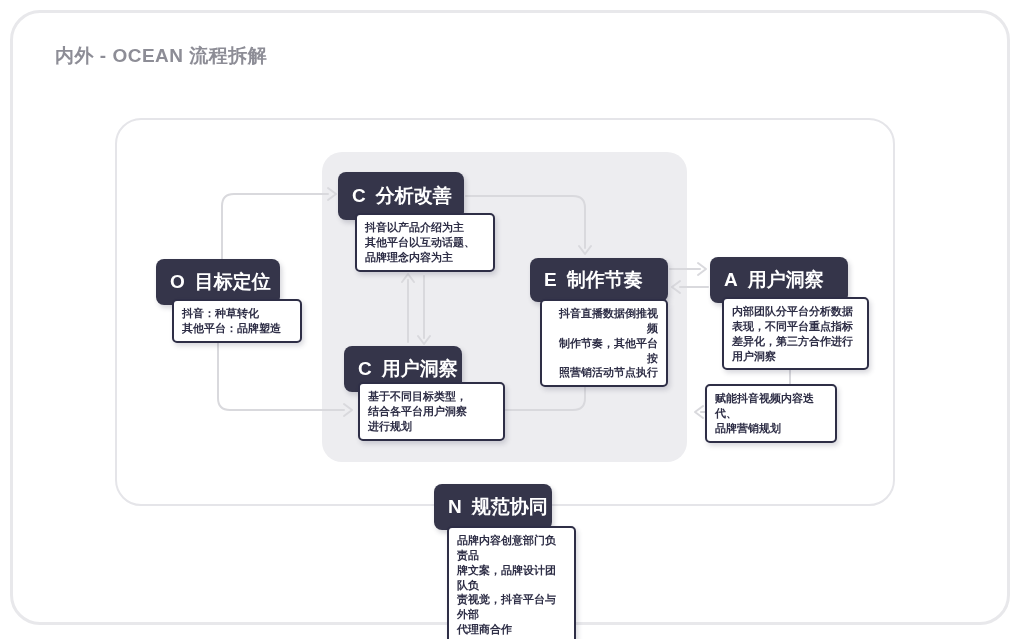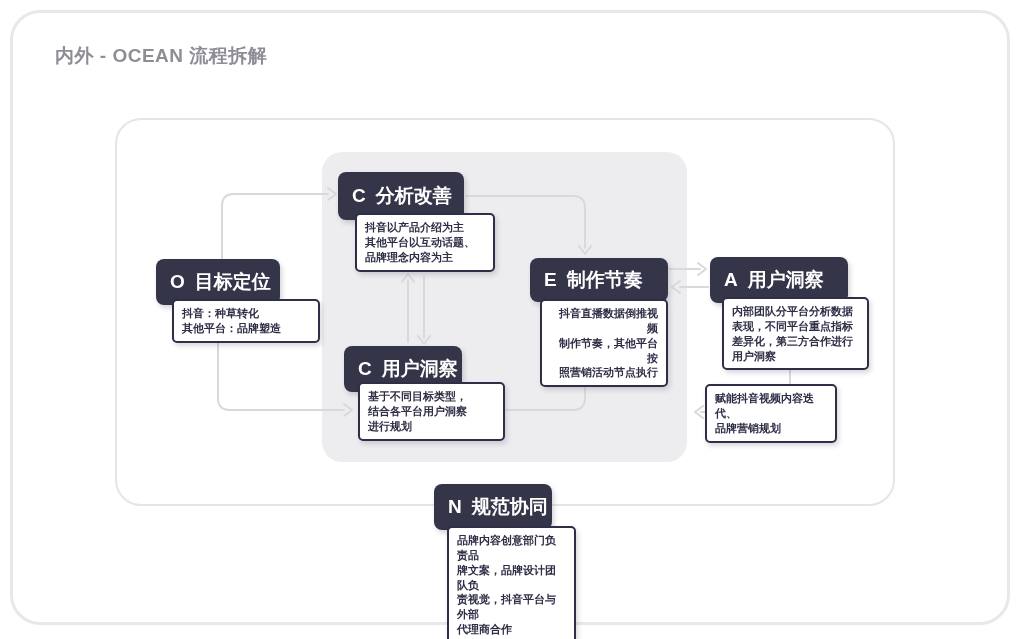--- a/index.html
+++ b/index.html
@@ -129,21 +129,21 @@
 
   <path d="M 487 410 L 573 410 Q 585 410 585 398 L 585 364"></path>
   <path d="M 579 366 L 585 358 L 591 366"></path>
 </svg>
 
 <div class="node" style="left:156px; top:259px;">
   <div class="head" style="width:124px;">
     <span class="letter">O</span>
     <span>目标定位</span>
   </div>
-  <div class="note" style="left:16px; top:40px; width:148px;">抖音：种草转化
+  <div class="note" style="left:16px; top:40px; width:130px;">抖音：种草转化
 其他平台：品牌塑造</div>
 </div>
 
 <div class="node" style="left:338px; top:172px;">
   <div class="head" style="width:126px; height:48px;">
     <span class="letter">C</span>
     <span>分析改善</span>
   </div>
   <div class="note" style="left:17px; top:41px; width:140px;">抖音以产品介绍为主
 其他平台以互动话题、

